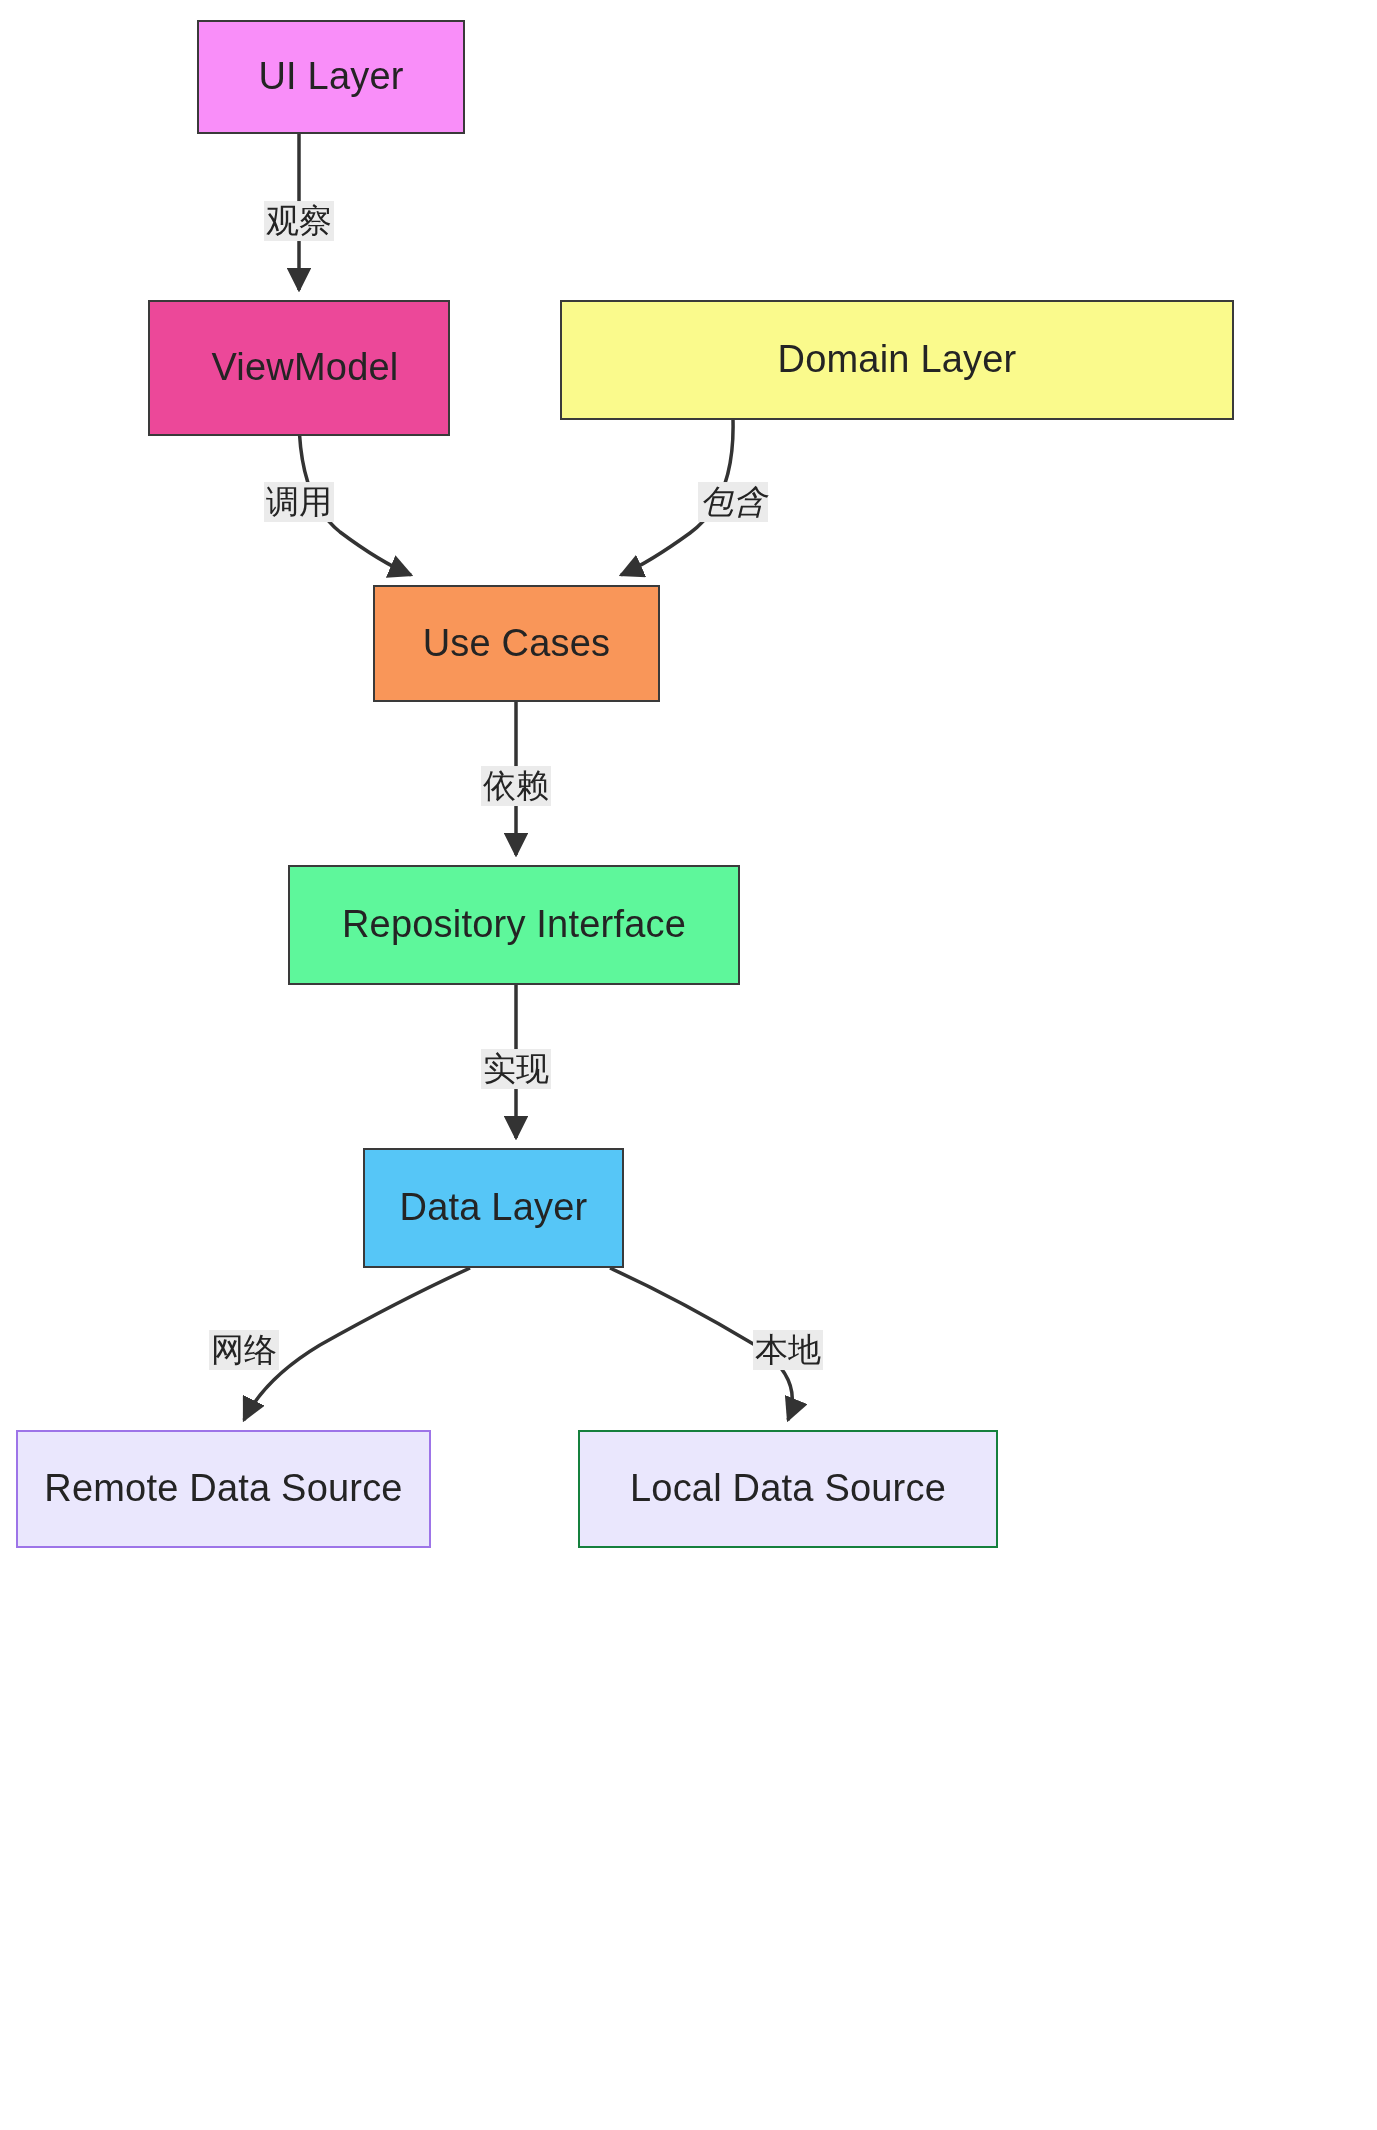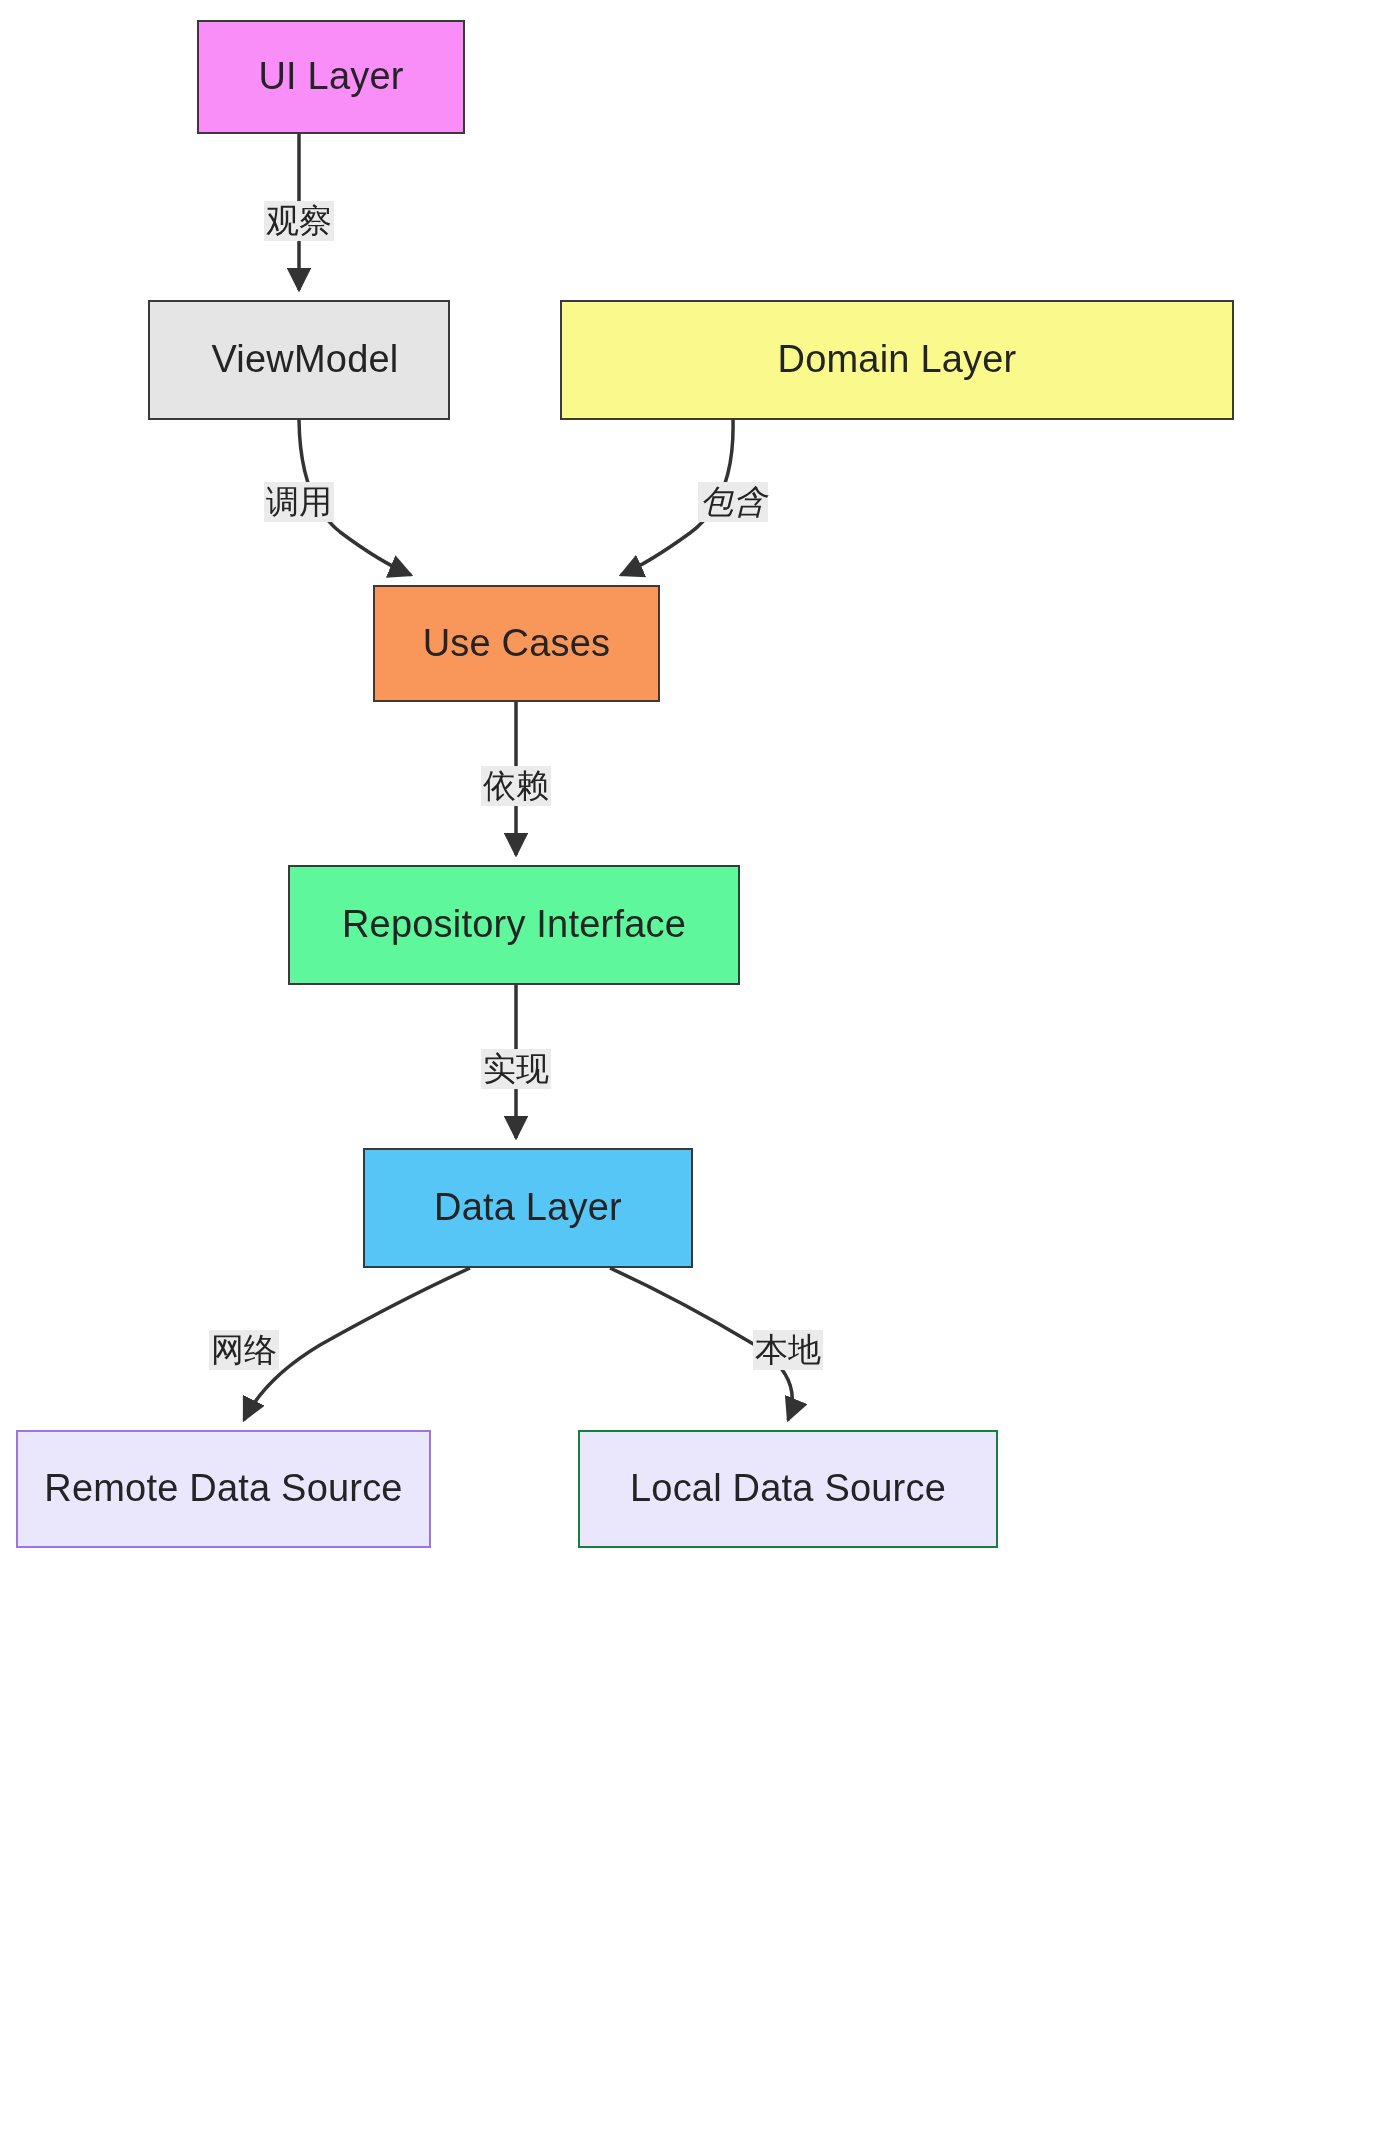--- a/index.html
+++ b/index.html
@@ -33,25 +33,25 @@
     border: 2px solid #3a3a3a;
     color: #242424;
     font-size: 38px;
     font-weight: 400;
     letter-spacing: 0.2px;
     text-align: center;
     line-height: 1.1;
     white-space: nowrap;
   }
   .node-ui        { left: 165px;  top: 20px;   width: 268px; height: 114px; background: #f98ef9; margin-left: 32px; }
-  .node-vm        { left: 148px;  top: 300px;  width: 302px; height: 120px; background: #e5e5e5; padding-left: 12px; }
+  .node-vm        { left: 148px;  top: 300px;  width: 302px; height: 136px; background: #ec4899; padding-left: 12px; }
   .node-domain    { left: 560px;  top: 300px;  width: 674px; height: 120px; background: #fafa8c; }
   .node-usecases  { left: 373px;  top: 585px;  width: 287px; height: 117px; background: #f99659; }
   .node-repo      { left: 288px;  top: 865px;  width: 452px; height: 120px; background: #5ef79b; }
-  .node-datalayer { left: 363px;  top: 1148px; width: 330px; height: 120px; background: #56c6f7; }
+  .node-datalayer { left: 363px;  top: 1148px; width: 261px; height: 120px; background: #56c6f7; }
   .node-remote    { left: 16px;   top: 1430px; width: 415px; height: 118px;
                     background: #eae7fd; border: 2px solid #9d74e8; }
   .node-local     { left: 578px;  top: 1430px; width: 420px; height: 118px;
                     background: #eae7fd; border: 2px solid #15803d; }
 
   .edge-label {
     position: absolute;
     background: #ebebeb;
     color: #242424;
     font-size: 33px;

